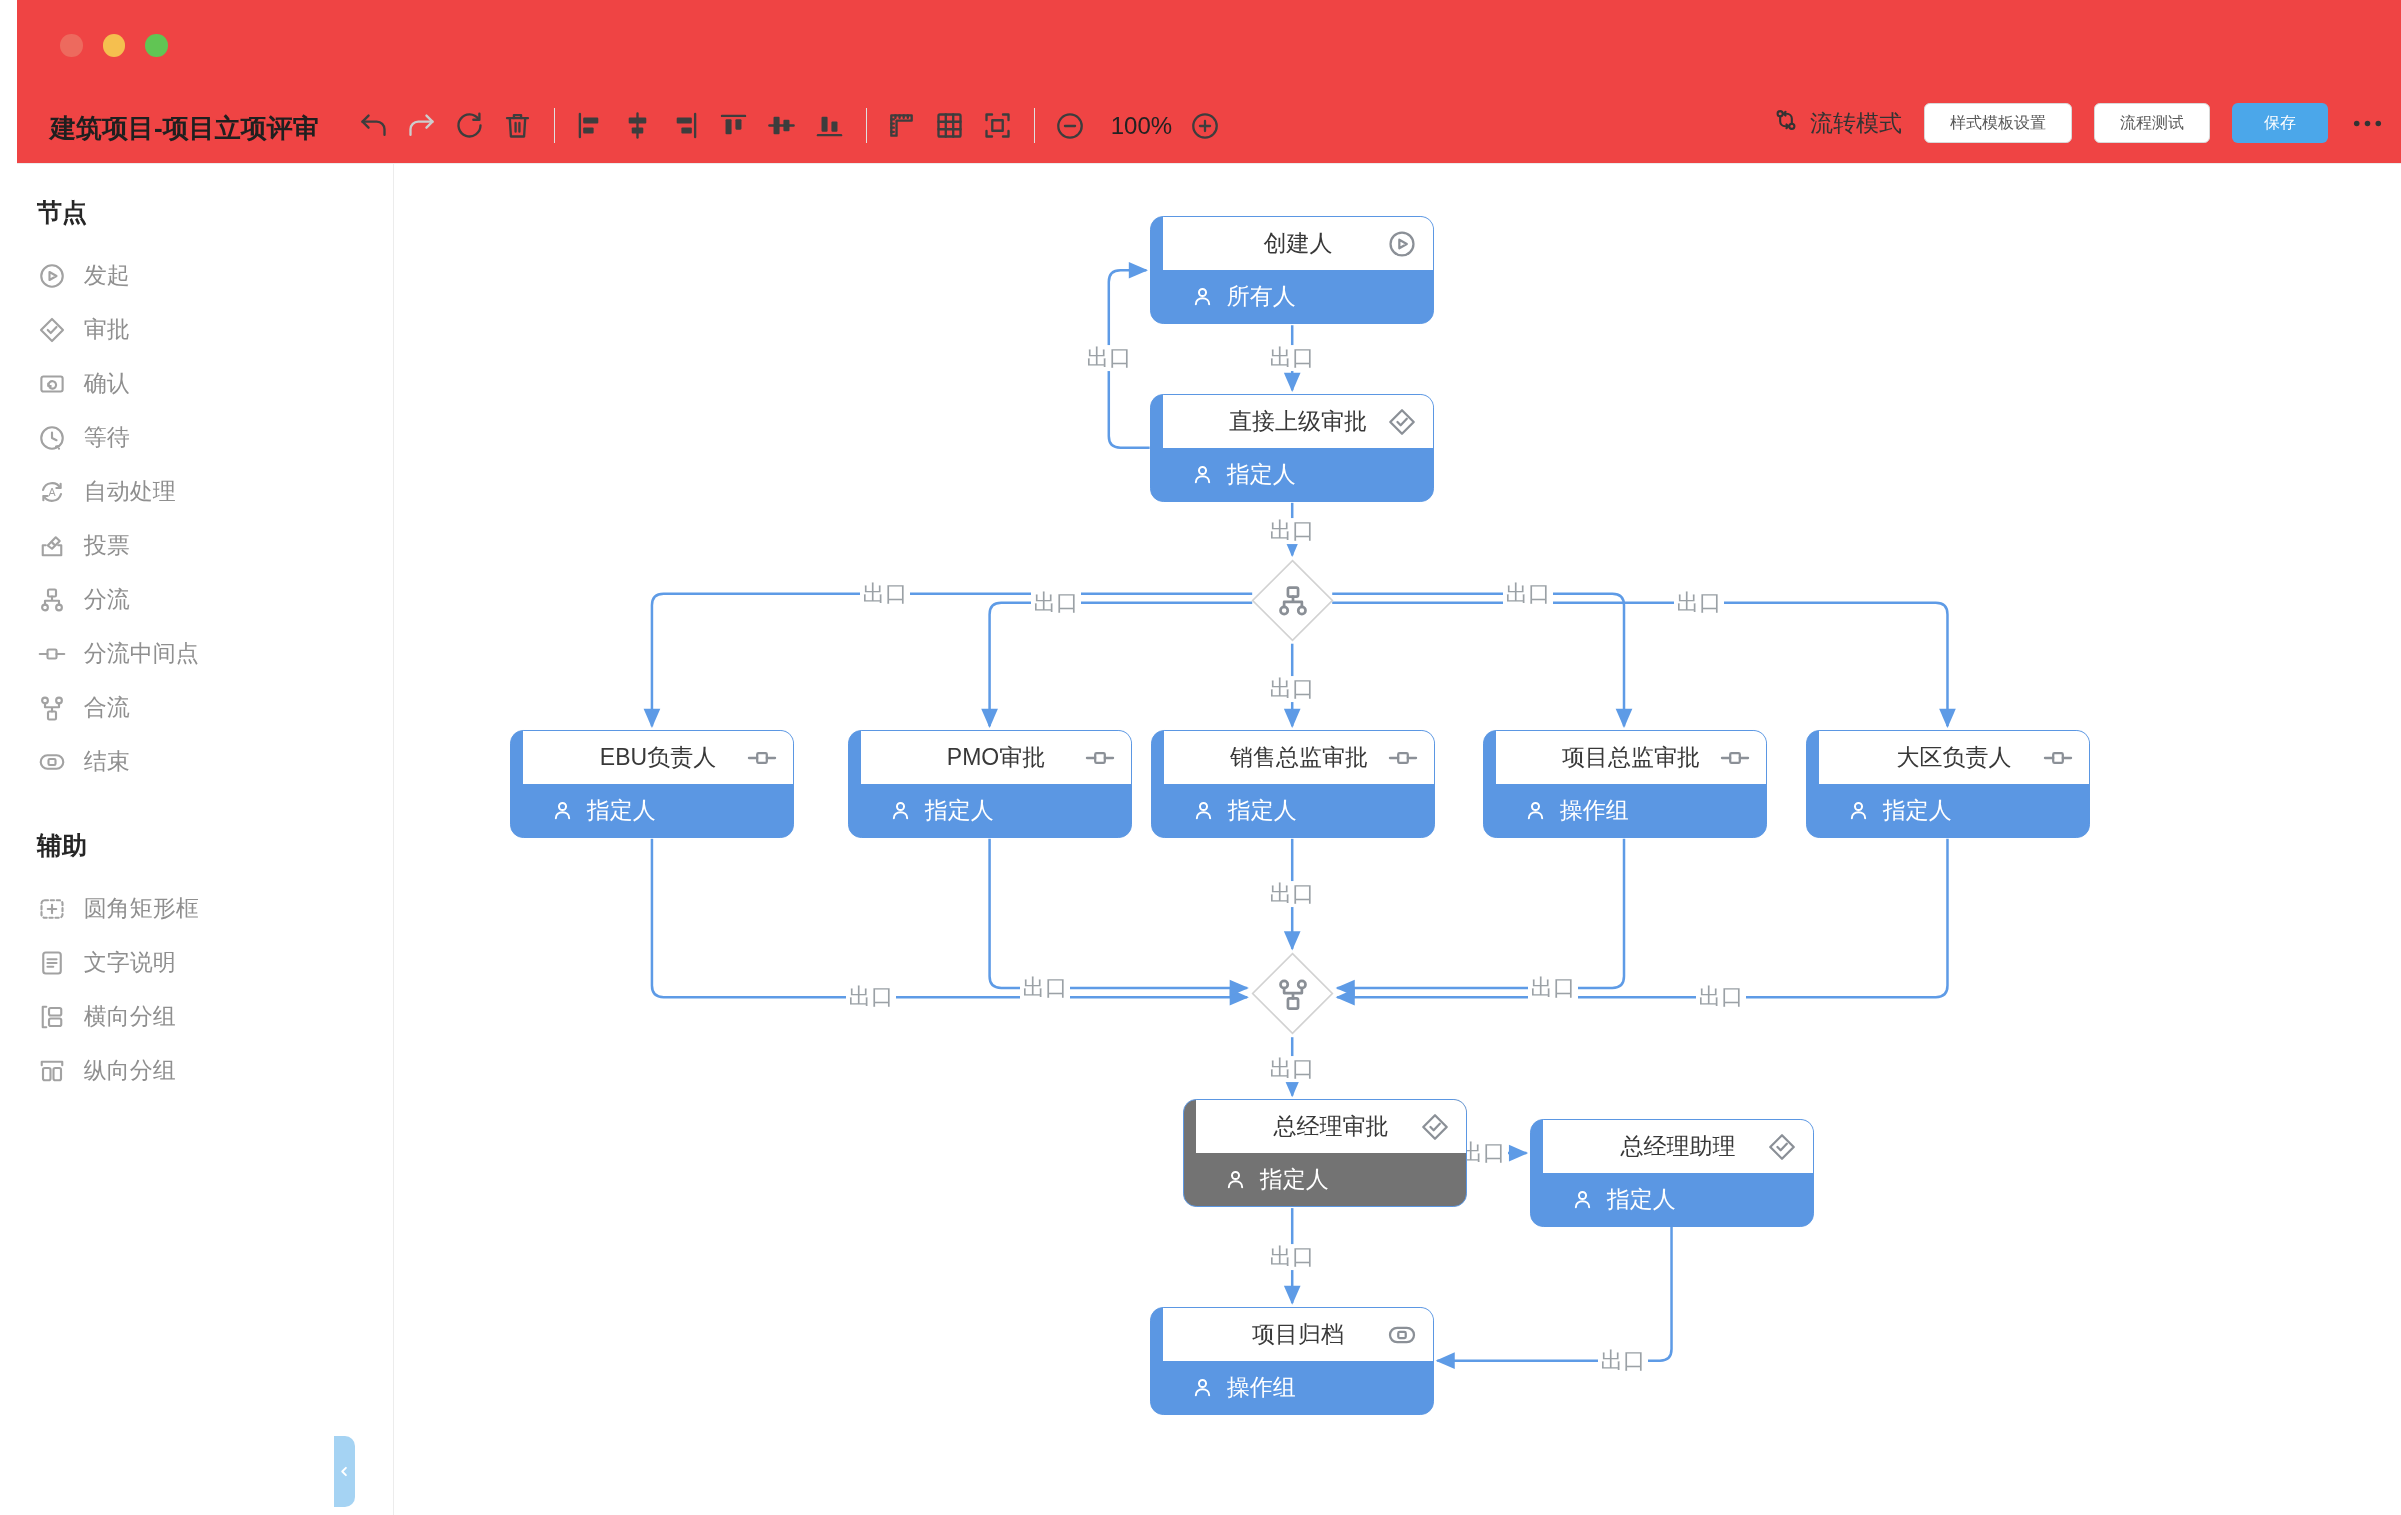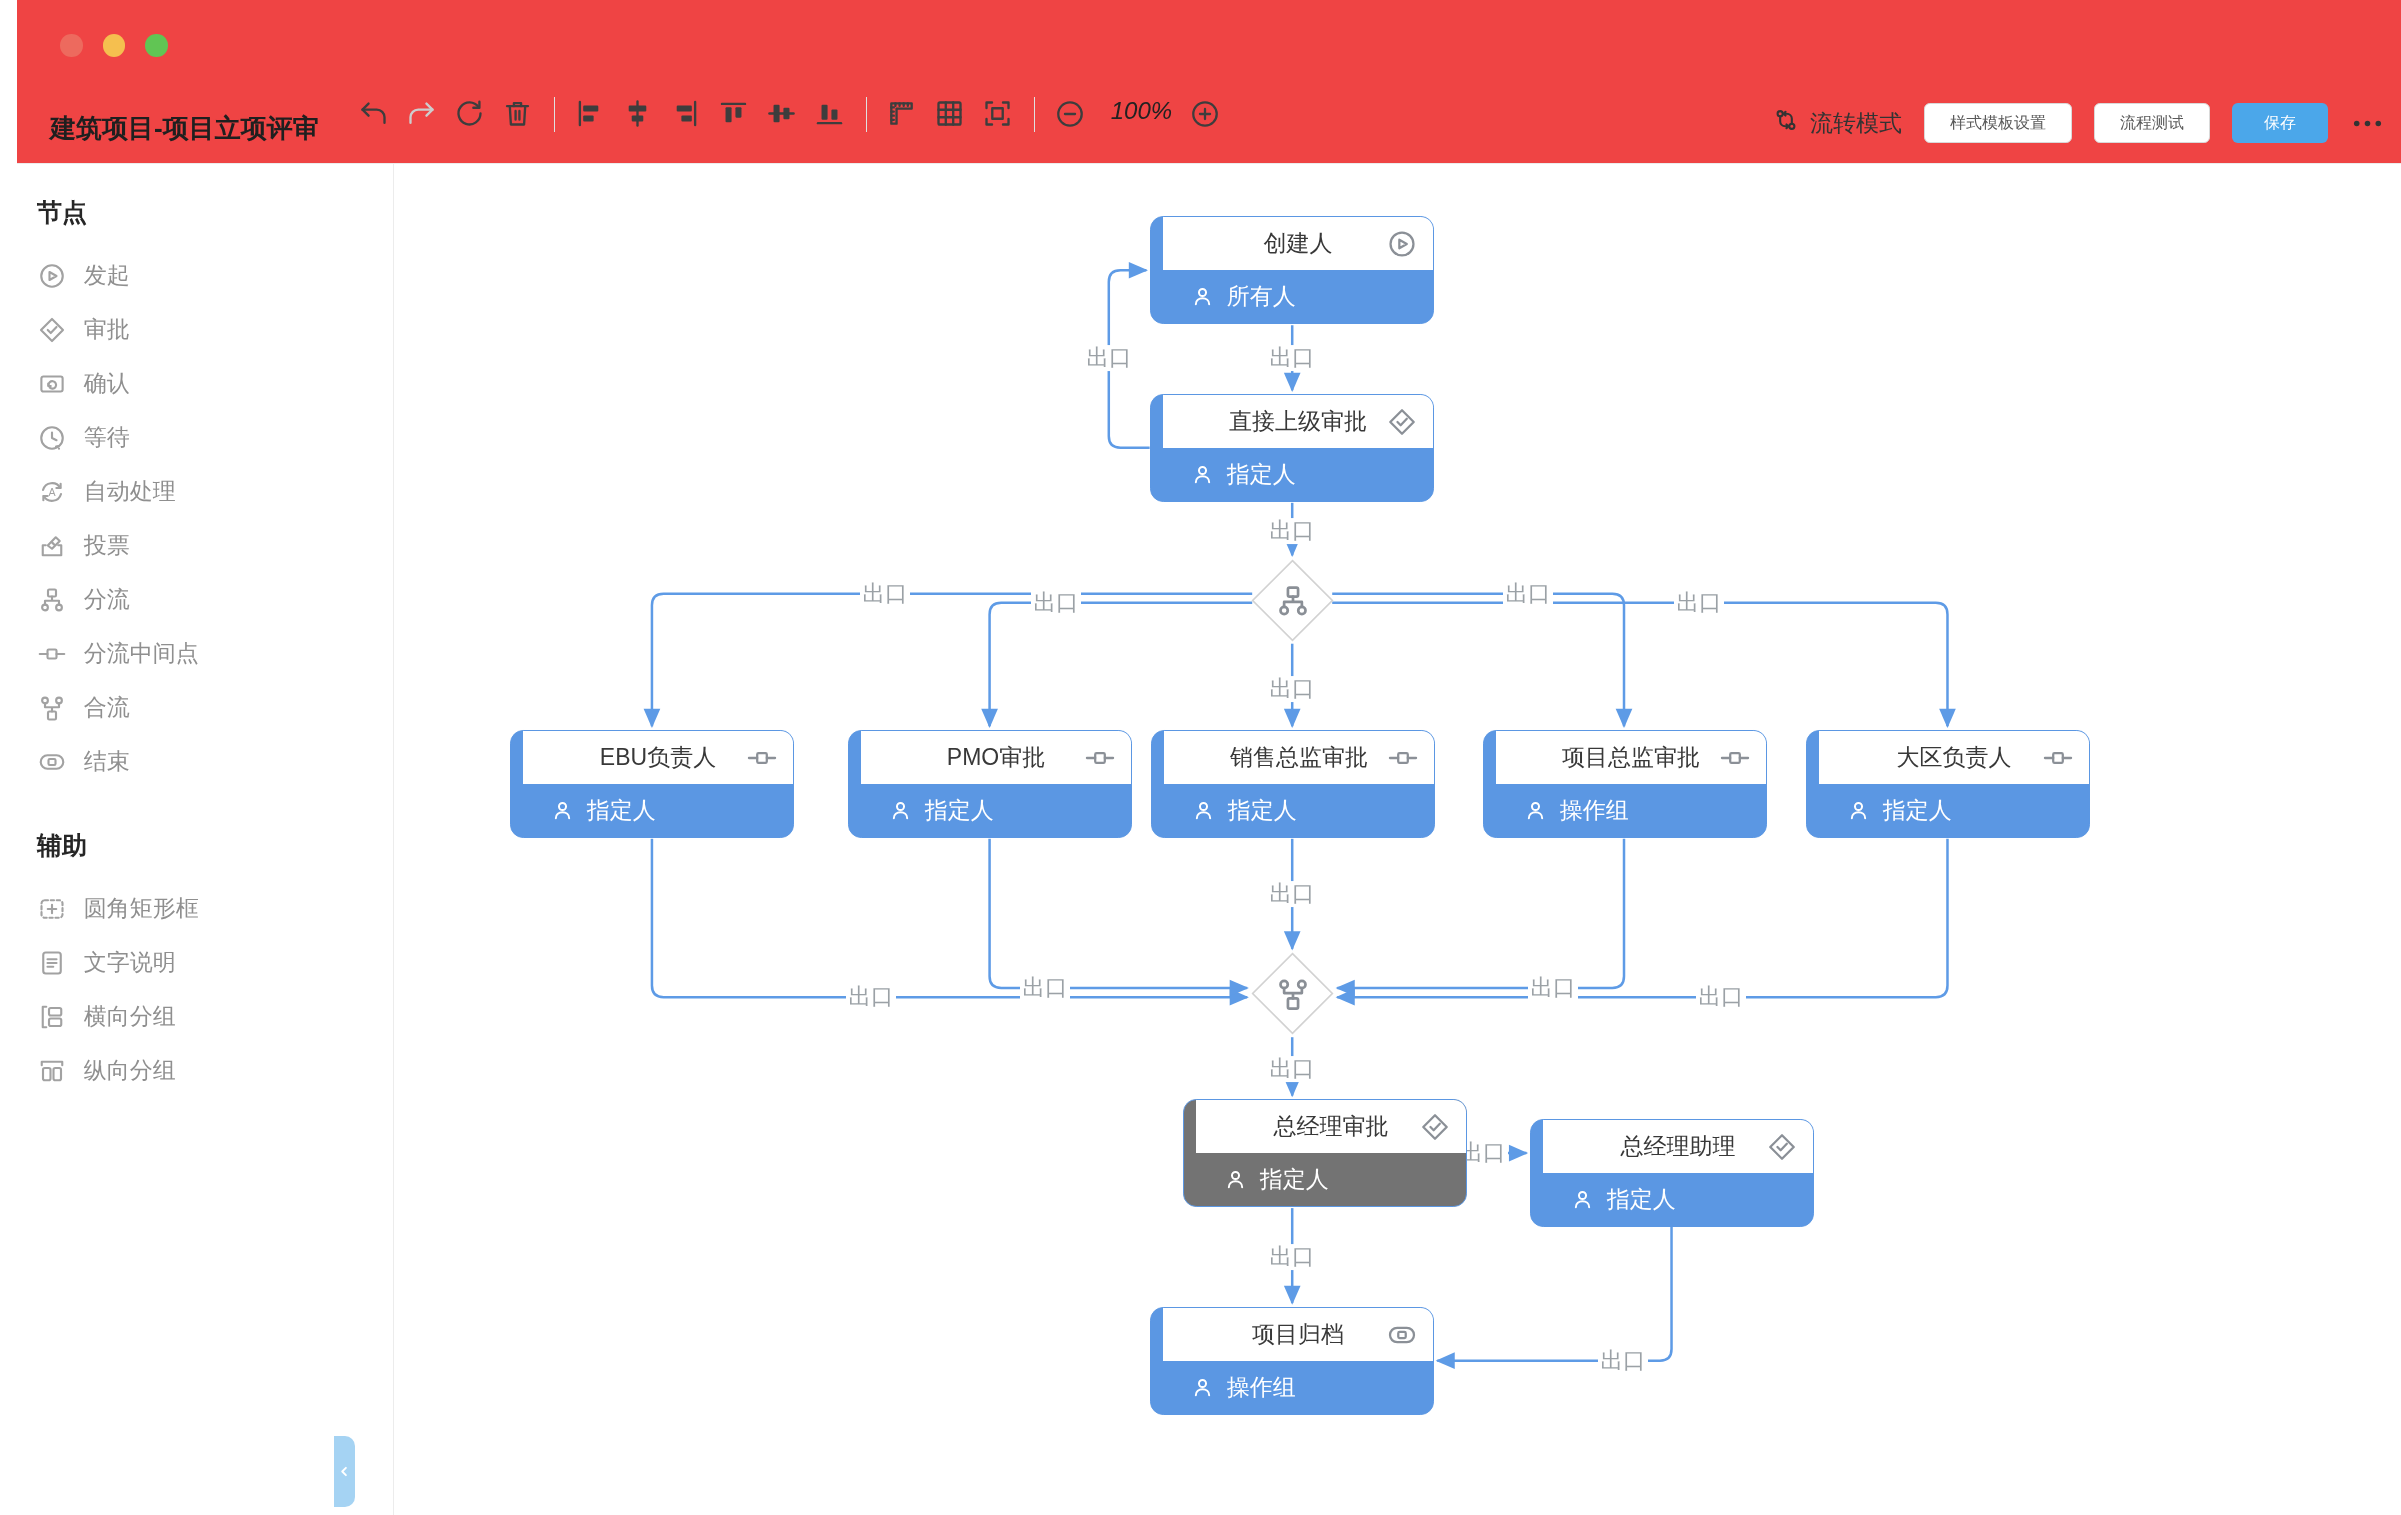--- a/index.html
+++ b/index.html
@@ -5,21 +5,21 @@
   html,body{margin:0;padding:0;background:#fff;width:2401px;height:1515px;overflow:hidden;
     font-family:"Liberation Sans",sans-serif;}
   .stage{position:absolute;left:0;top:0;width:2401px;height:1515px;}
 
   
   .header{position:absolute;left:17px;top:0;width:2401px;height:163px;background:#ef4444;
     border-bottom:0.8px solid #ececec;z-index:50;}
   .traffic{position:absolute;top:34px;left:43px;display:flex;gap:20px;}
   .dot{width:22.5px;height:22.5px;border-radius:50%;}
   .doc-title{position:absolute;left:33px;top:111px;font-size:26px;font-weight:700;color:#1f1f1f;}
-  .toolbar{position:absolute;left:340px;top:97px;height:57px;display:flex;align-items:flex-start;font-style:italic;}
+  .toolbar{position:absolute;left:340px;top:97px;height:57px;display:flex;align-items:center;}
   .tool{width:33px;height:33px;margin-right:15px;display:flex;align-items:center;justify-content:center;
     color:#3d3d3d;cursor:pointer;}
   .tool.disabled{color:#cdcdcd;}
   .tb-divider{width:0.8px;height:35px;background:#e0e0e0;margin:0 18.3px 0 5px;}
   .zoom-label{font-size:24px;color:#222;margin:0 8.3px 0 1.7px;min-width:77px;text-align:center;}
   .hdr-right{position:absolute;right:33px;top:93px;height:60px;display:flex;align-items:center;gap:22px;}
   .flow-mode{display:flex;align-items:center;gap:10px;font-size:23px;color:#333;cursor:pointer;justify-content:center;}
   .btn{height:40px;padding:0 25px;border:0.8px solid #d9d9d9;border-radius:5.8px;background:#fff;
     font-size:16px;color:#595959;display:flex;align-items:center;cursor:pointer;font-family:Liberation Mono, monospace;}
   .btn-primary{border:none;color:#fff;padding:0 32px;}

